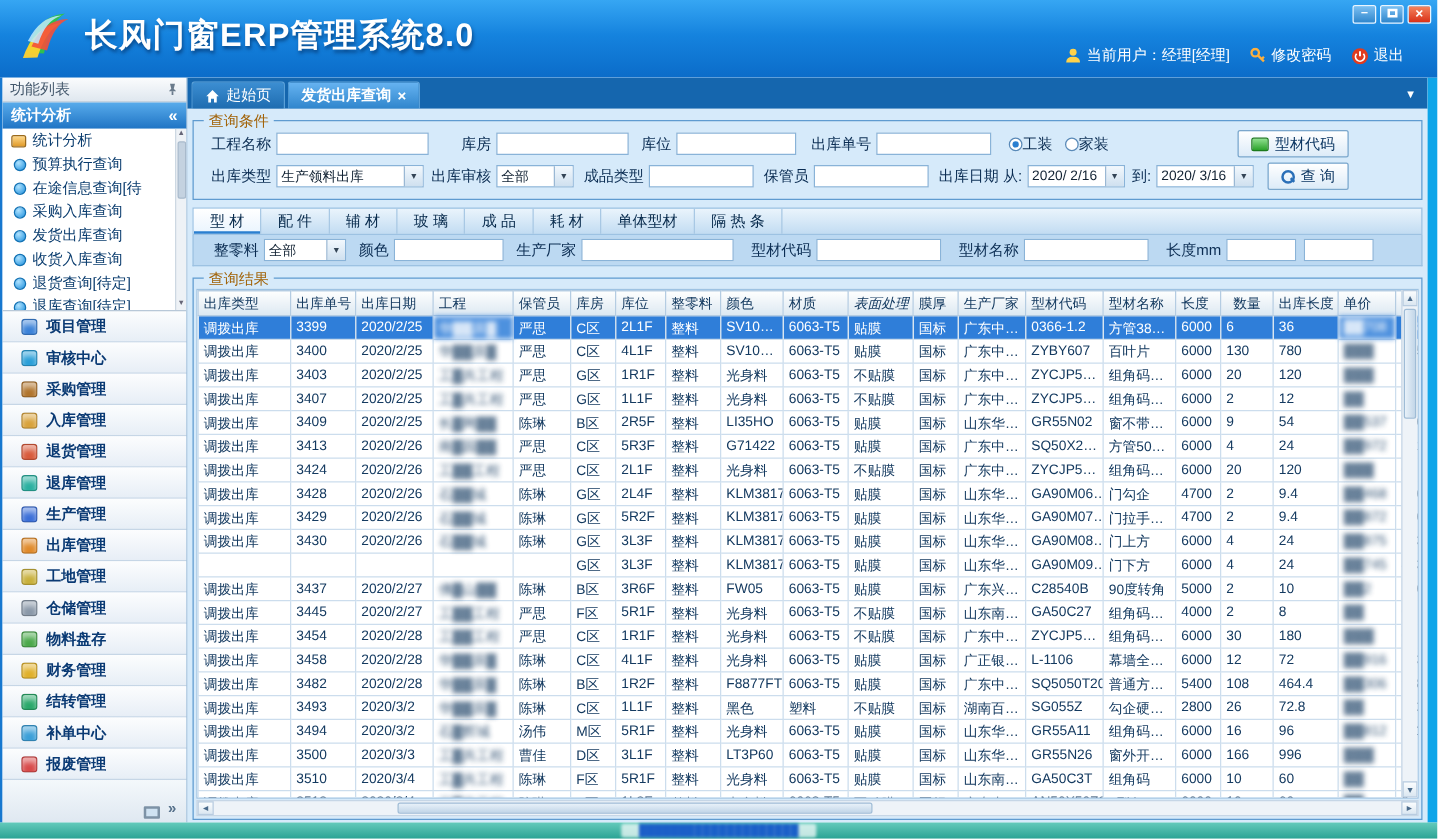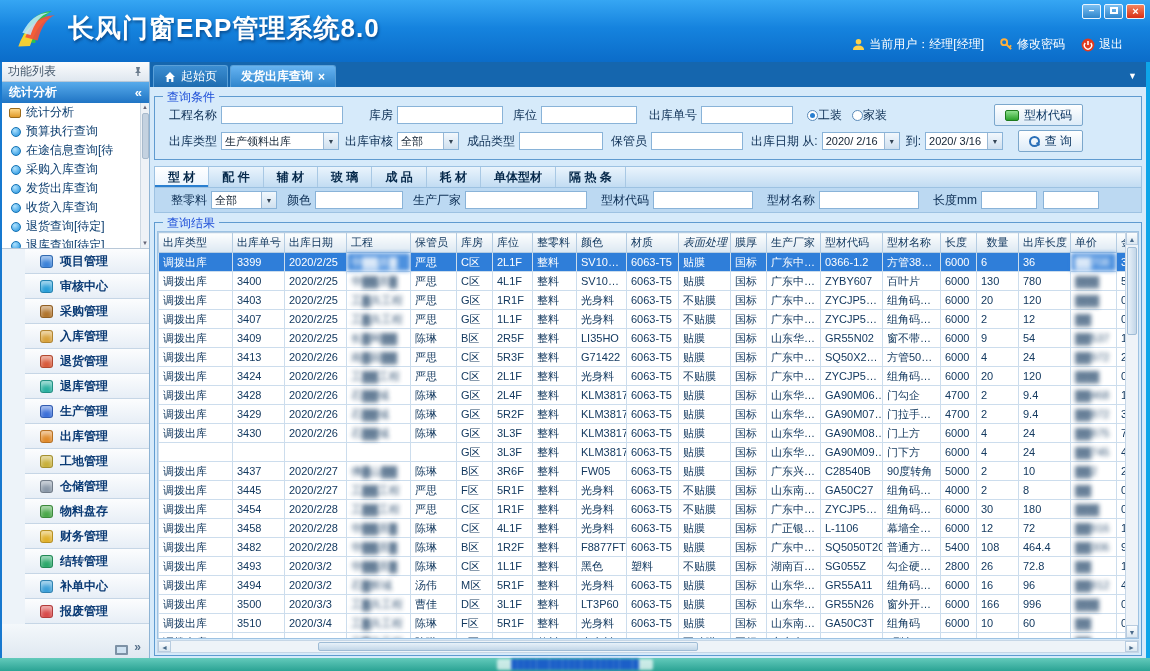--- a/index.html
+++ b/index.html
@@ -21,21 +21,21 @@
   .brand{display:flex;align-items:center;gap:8px;padding:8px 0 0 12px;}
   .logo{width:48px;height:40px;}
   .app-title{font-size:26px;color:#fff;font-weight:bold;letter-spacing:1px;
     text-shadow:1px 2px 3px rgba(0,40,90,.6);}
   .userbar{position:absolute;right:27px;bottom:9px;display:flex;align-items:center;gap:16px;
     color:#fff;font-size:12px;}
   .ub-item{display:flex;align-items:center;gap:4px;cursor:pointer;white-space:nowrap;}
 
   
   .body{flex:1;display:flex;overflow:hidden;background:#d6eafa;
-    border-left:2px solid #1778cf;border-right:4px solid #0ea5e9;}
+    border-left:2px solid #1778cf;border-right:8px solid #0ea5e9;}
 
   
   .sidebar{width:148px;flex-shrink:0;display:flex;flex-direction:column;
     background:#edf3f9;border-right:1px solid #8fb4d4;min-height:0;}
   .panel-header{height:20px;flex-shrink:0;display:flex;align-items:center;justify-content:space-between;
     padding:0 6px;font-size:12px;color:#44586c;background:linear-gradient(#fbfcfd,#dfe7ef);
     border-bottom:1px solid #b8c8d8;}
   .section-header{height:21px;flex-shrink:0;display:flex;align-items:center;justify-content:space-between;
     padding:0 7px;font-size:12px;font-weight:bold;color:#fff;
     background:linear-gradient(#58abeb,#1f74c4);cursor:pointer;}
@@ -46,21 +46,21 @@
   .tree-row.child{padding-left:9px;}
   .toolbox{width:12px;height:10px;flex-shrink:0;border-radius:2px;border:1px solid #9a6a1c;
     background:linear-gradient(#ffd98a,#e09a2a);}
   .dot{width:10px;height:10px;flex-shrink:0;border-radius:50%;
     background:radial-gradient(circle at 35% 30%,#aee2ff,#1d8fdc);border:1px solid #1372b4;}
   .tscroll{position:absolute;top:0;right:0;width:9px;height:100%;background:#eef2f6;border-left:1px solid #cdd8e2;}
   .tarr{display:block;height:9px;font-size:6px;color:#667;text-align:center;line-height:9px;}
   .tarr.up::before{content:"▲"} .tarr.down::before{content:"▼"}
   .tarr.down{position:absolute;bottom:0;width:100%;}
   .tthumb{display:block;margin:1px auto;width:7px;height:46px;background:#c4d2e0;border:1px solid #a8bacc;border-radius:2px;}
-  .menu{flex-shrink:0;padding-left:23px;}
+  .menu{flex-shrink:0;}
   .menu-item{height:25px;display:flex;align-items:center;gap:7px;padding-left:15px;
     font-size:12px;font-weight:bold;color:#0a3a74;cursor:pointer;
     background:linear-gradient(#fcfdfe,#e7eef6);border-bottom:1px solid #c6d6e6;white-space:nowrap;}
   .mi-icon{width:13px;height:13px;flex-shrink:0;border-radius:3px;border:1px solid rgba(0,0,0,.18);
     box-shadow:inset 0 4px 4px rgba(255,255,255,.55);}
   .side-footer{flex:1;display:flex;align-items:flex-end;justify-content:flex-end;gap:6px;
     padding:3px 8px;background:linear-gradient(#f4f8fb,#dfe8f1);}
   .monitor-ico{width:13px;height:10px;border:2px solid #7d92a6;border-radius:1px;background:#cfe2f2;}
   .chev-more::before{content:"»";color:#56708a;font-size:12px;font-weight:bold;}
 
@@ -71,21 +71,21 @@
     color:#fff;font-size:12px;cursor:pointer;border:1px solid #5aa0d8;border-bottom:none;
     border-radius:3px 3px 0 0;background:linear-gradient(#3c8ed2,#1e6cb0);white-space:nowrap;}
   .tab.active{background:linear-gradient(#66b3f1,#2f85cc);font-weight:bold;}
   .tab-close::before{content:"×";font-size:12px;}
   .tab-caret{margin-left:auto;padding:0 9px 4px 0;color:#fff;cursor:pointer;}
   .tab-caret::before{content:"▼";font-size:9px;}
   .content{flex:1;display:flex;flex-direction:column;padding:2px 4px;min-height:0;background:#d6eafa;}
 
   .groupbox{border:1px solid #5f9bd0;position:relative;}
   .gb-legend{position:absolute;top:-8px;left:8px;background:#d6eafa;padding:0 4px;
-    font-size:12px;color:#1d4ed8;text-align:right;}
+    font-size:12px;color:#a16207;text-align:right;}
 
   
   .query{margin-top:7px;height:64px;flex-shrink:0;}
   .qrow{display:flex;align-items:center;height:26px;padding:0 58px 0 14px;}
   .qrow:first-of-type{margin-top:5px;}
   .lbl{font-size:12px;color:#0a2c52;white-space:nowrap;margin:0 4px 0 0;}
   .txt{height:18px;border:1px solid #89b3d8;background:#fff;font-size:11px;padding:0 3px;}
   .combo{height:18px;border:1px solid #89b3d8;background:#fff;display:flex;align-items:center;
     font-size:11px;color:#123;cursor:pointer;}
   .cval{padding-left:3px;white-space:nowrap;overflow:hidden;flex:1;}
@@ -108,21 +108,21 @@
     background:#2a6fb8;transform:rotate(45deg);}
   .w122{width:122px}.w106{width:106px}.w96{width:96px}.w92{width:92px}.w118{width:118px}
   .w62{width:62px}.w84{width:84px}.w78{width:78px}.w66{width:66px}.w88{width:88px}
   .w100{width:100px}.w56{width:56px}
   .ml26{margin-left:26px}.ml14{margin-left:14px}.ml12{margin-left:12px}.ml10{margin-left:10px}
   .ml8{margin-left:8px}.ml6{margin-left:6px}.mlauto{margin-left:auto}
 
   
   .mat-tabs{margin-top:6px;height:22px;flex-shrink:0;display:flex;
     background:linear-gradient(#eaf4fc,#c2dcf2);border:1px solid #9dc2e2;}
-  .mat-tab{padding:0 13px;display:flex;align-items:center;font-size:12px;font-weight:bold;
+  .mat-tab{padding:0 13px;display:flex;align-items:center;font-size:12px;font-weight:normal;
     color:#05284a;border-right:1px solid #a8c8e4;cursor:pointer;white-space:nowrap;text-align:center;}
   .mat-tab.active{background:linear-gradient(#ffffff,#e9f4fe);box-shadow:inset 0 -2px 0 #2a7fd0;}
   .subfilter{height:25px;flex-shrink:0;display:flex;align-items:center;padding:0 8px 0 16px;
     background:#bcd9f2;border:1px solid #9dc2e2;border-top:none;}
 
   
   .results{flex:1;margin-top:9px;display:flex;flex-direction:column;min-height:0;
     padding:8px 2px 2px 2px;}
   .table-wrap{flex:1;position:relative;overflow:hidden;border:1px solid #9dc2e2;background:#fff;min-height:0;}
   .results-table{border-collapse:collapse;table-layout:fixed;width:998px;font-size:11px;color:#143a60;}

